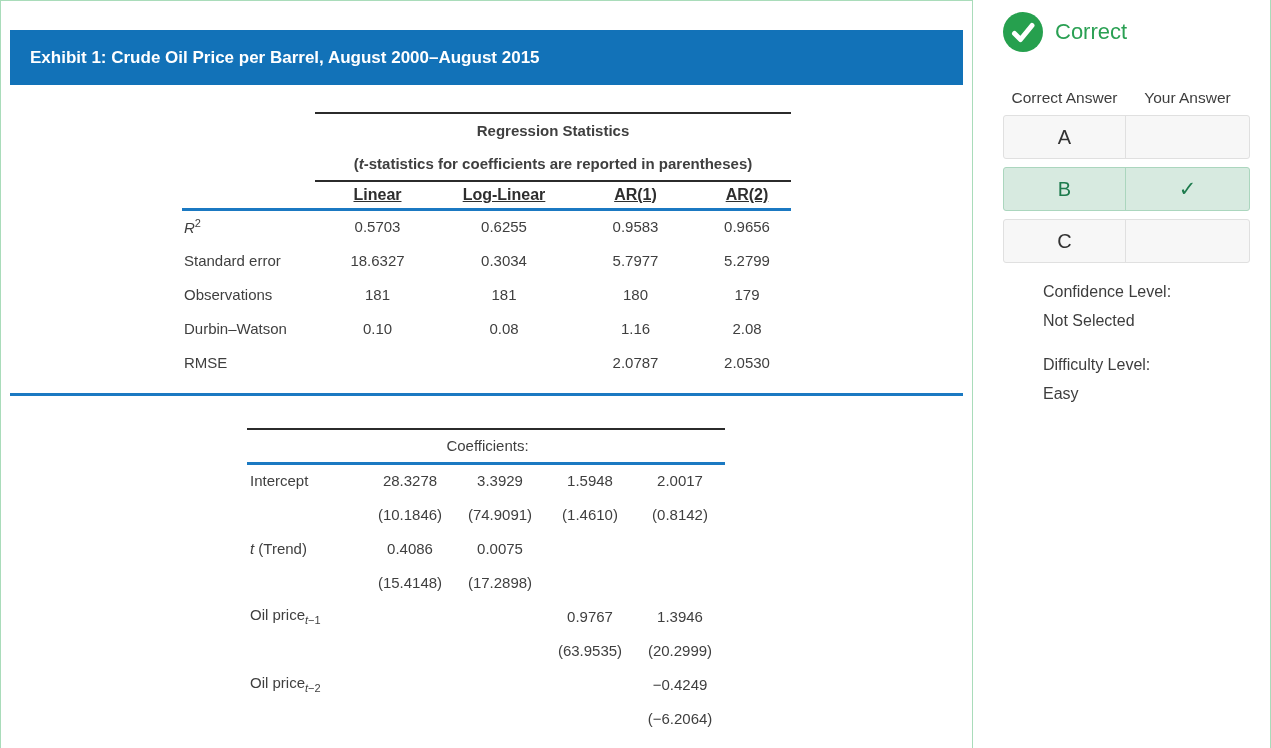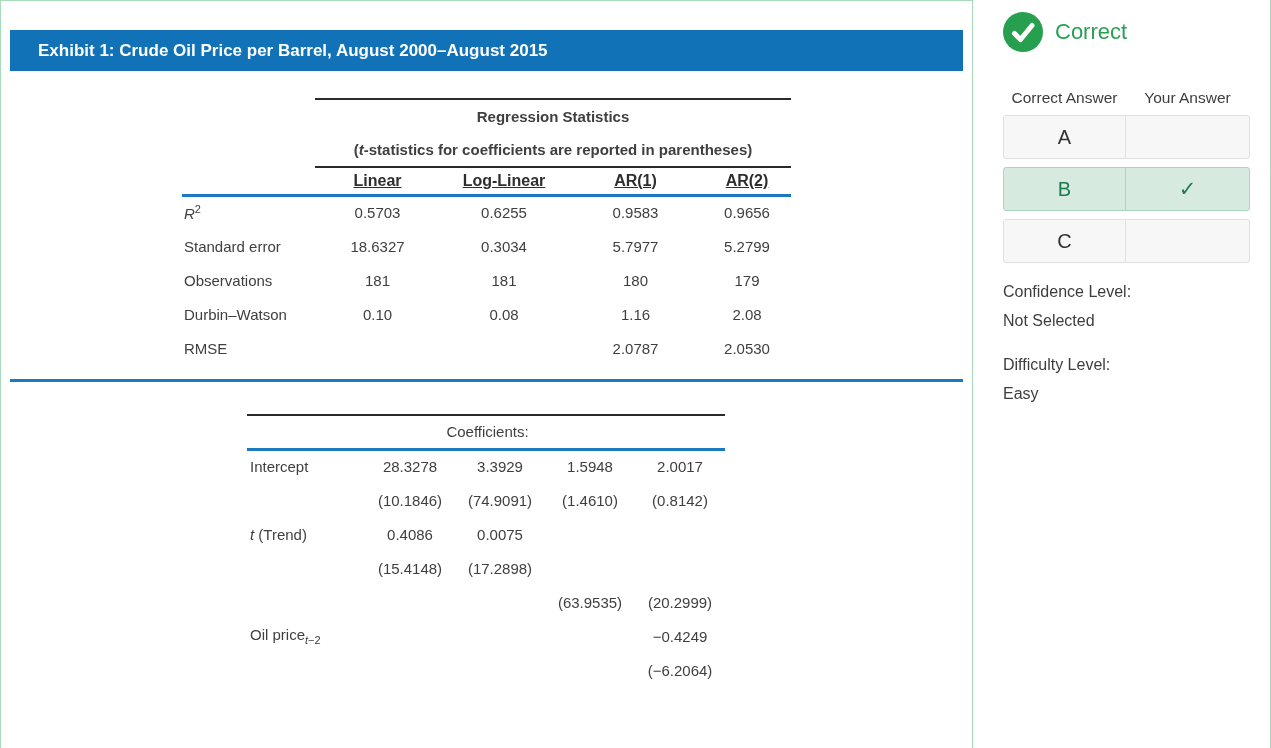--- a/index.html
+++ b/index.html
@@ -8,22 +8,22 @@
     --green-row-bg:#d7eae0; --green-row-border:#abd6be; --panel-border:#a9dcba;
     --neutral-bg:#f7f7f7; --neutral-border:#e0e0e0; --link:#1a73c8; --text:#3d3d3d;
   }
   *{margin:0;padding:0;box-sizing:border-box;}
   html,body{width:1271px;height:748px;overflow:hidden;background:#fff;
     font-family:"Liberation Sans",sans-serif;color:var(--text);}
   .page{display:flex;width:1271px;height:748px;}
 
   
   .exhibit-panel{width:974px;height:748px;border:1px solid var(--panel-border);border-bottom:none;}
-  .exhibit-header{margin:29px 9px 0 9px;height:41px;background:var(--header-blue);
-    display:flex;align-items:center;padding-left:28px;}
+  .exhibit-header{margin:29px 9px 0 9px;height:55px;background:var(--header-blue);
+    display:flex;align-items:center;padding-left:20px;}
   .exhibit-header span{color:#fff;font-weight:bold;font-size:17px;}
 
   table{border-collapse:collapse;table-layout:fixed;}
   td,th{padding:0;vertical-align:middle;}
 
   .reg-table{margin:27px 0 0 181px;width:609px;}
   .reg-table col.c-lbl{width:133px;}
   .reg-table col.rc1{width:125px;} .reg-table col.rc2{width:128px;}
   .reg-table col.rc3{width:135px;} .reg-table col.rc4{width:88px;}
   .reg-table td,.reg-table th{height:34px;text-align:center;font-size:15px;color:#3f3f3f;}
@@ -60,21 +60,21 @@
   .answer-row{display:flex;height:44px;margin-bottom:8px;background:var(--neutral-bg);
     border:1px solid var(--neutral-border);border-radius:3px;}
   .answer-row .letter{width:122px;display:flex;align-items:center;justify-content:center;
     font-size:20px;color:#333;border-right:1px solid var(--neutral-border);}
   .answer-row .mark{flex:1;display:flex;align-items:center;justify-content:center;
     font-size:21px;color:var(--green-dark);}
   .answer-row.correct{background:var(--green-row-bg);border-color:var(--green-row-border);}
   .answer-row.correct .letter{color:var(--green-dark);border-right-color:var(--green-row-border);}
   .details{margin-top:14px;}
   .detail{margin-bottom:15px;font-size:16px;}
-  .detail-label,.detail-value{line-height:29px;}
+  .detail-label,.detail-value{line-height:29px;margin-left:40px;}
   .detail a{color:var(--link);text-decoration:underline;}
 </style>
 </head>
 <body>
 
 <div class="page">
 
   <section class="exhibit-panel">
 
     <header class="exhibit-header">
@@ -185,20 +185,27 @@
           <td></td>
         </tr>
         <tr>
           <td class="lbl"></td>
           <td>(15.4148)</td>
           <td>(17.2898)</td>
           <td></td>
           <td></td>
         </tr>
         <tr>
+          <td class="lbl"><span>Oil price</span><sub><span class="it">t</span><span>−1</span></sub></td>
+          <td></td>
+          <td></td>
+          <td>0.9767</td>
+          <td>1.3946</td>
+        </tr>
+        <tr>
           <td class="lbl"></td>
           <td></td>
           <td></td>
           <td>(63.9535)</td>
           <td>(20.2999)</td>
         </tr>
         <tr>
           <td class="lbl"><span>Oil price</span><sub><span class="it">t</span><span>−2</span></sub></td>
           <td></td>
           <td></td>

